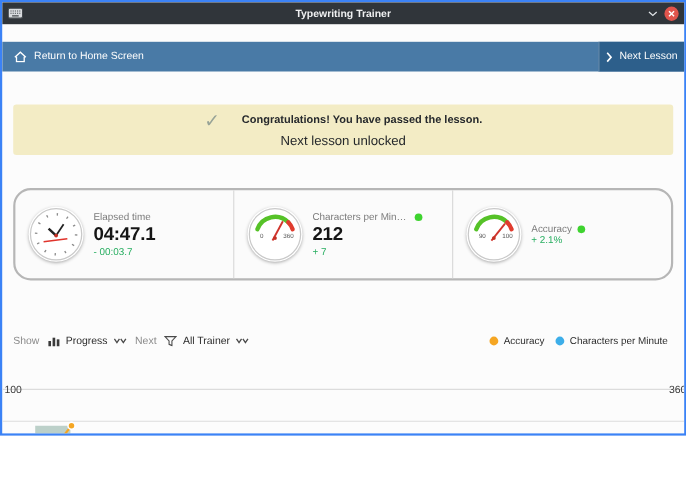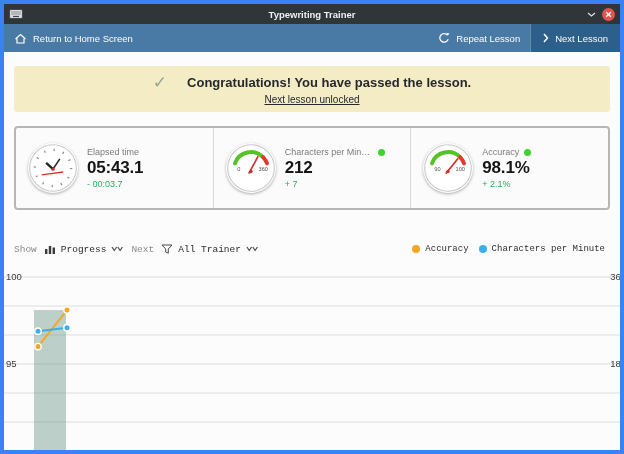--- a/index.html
+++ b/index.html
@@ -1,63 +1,63 @@
 <!DOCTYPE html>
 <html><head>
 <meta charset="utf-8">
 <style>
   * { margin:0; padding:0; box-sizing:border-box; }
   html,body { width:624px; height:454px; font-family:"Liberation Sans", sans-serif; background:#ffffff; }
-  .window { width:624px; height:454px; border:4px solid #3b82f6; background:#fcfcfc;
-            display:flex; flex-direction:column; overflow:hidden; }
+  .window { width:624px; height:396px; border:2px solid #3b82f6; background:#fcfcfc;
+            display:flex; flex-direction:column; overflow:hidden;gap:16px; }
 
   
   .titlebar { flex:0 0 20px; background:#30353a; display:flex; align-items:center;
               position:relative; padding:0 5px; }
   .tb-title { position:absolute; left:0; right:0; text-align:center; color:#eff0f1;
               font-size:9.5px; font-weight:bold; pointer-events:none; }
   .app-icon { z-index:1; display:flex; }
   .tb-btns { margin-left:auto; display:flex; align-items:center; gap:6px; z-index:1; }
   .tb-shade { display:flex; align-items:center; }
   .tb-close { width:13px; height:13px; border-radius:50%; background:#e0544c;
               display:flex; align-items:center; justify-content:center; }
 
   
   .toolbar { flex:0 0 23px; background:#497aa6; display:flex; align-items:stretch;
              color:#fdfdfd; font-size:9.5px; }
   .tool-btn { display:flex; align-items:center; gap:6px; padding:8px 10px; cursor:default; }
   .tool-spacer { flex:1; }
-  .tool-next { background:#2d5f8b; border-left:1px solid rgba(255,255,255,.28); padding:0 12px; }
+  .tool-next { background:#2d5f8b; border-left:1px solid rgba(255,255,255,.28); padding:0 6px; }
 
   
   .banner { margin:14px 10px 0; height:46px; background:#f3ecc5; border-radius:3px;
             display:flex; flex-direction:column; align-items:center; justify-content:center; gap:3px; }
   .banner-line1 { display:flex; align-items:center; gap:9px; }
   .check { color:#97a397; font-size:17px; line-height:1; }
-  .banner-title { font-size:13px; font-weight:bold; color:#26292c;margin-left:11px; }
-  .banner-sub { font-size:10px; color:#26292c;text-decoration:underline; }
-
-  
-  .stats { margin:14px 10px 0; height:84px; border:2px solid #b6b6b6; border-radius:4px;
+  .banner-title { font-size:10px; font-weight:bold; color:#26292c;margin-left:11px; }
+  .banner-sub { font-size:12px; color:#26292c; }
+
+  
+  .stats { margin:14px 10px 0; height:84px; border:2px solid #b6b6b6; border-radius:16px;
            background:#fbfbfb; display:flex; }
   .card { flex:1; display:flex; align-items:center; padding:0 8px 0 12px; min-width:0; }
   .card + .card { border-left:1px solid #d8d8d8; }
   .disc { width:50px; height:50px; border-radius:50%; background:#fff; flex:0 0 50px;
           box-shadow:0 1px 3px rgba(0,0,0,.32); }
   .card-text { margin-left:9px; min-width:0; flex:1; }
   .card-titlerow { display:flex; align-items:center; gap:5px; }
   .card-title { font-size:9px; color:#7b7b7b; white-space:nowrap; overflow:hidden; text-overflow:ellipsis; }
   .w-limit { max-width:88px; }
   .dot-green { width:7px; height:7px; border-radius:50%; flex:0 0 7px; }
   .card-value { font-size:17px; font-weight:bold; color:#151515; margin:1px 0; letter-spacing:-0.2px; }
   .card-delta { font-size:9px; color:#27ae60; }
 
   
   .filterrow { margin:29px 10px 0; height:20px; display:flex; align-items:center;
-               font-size:9.5px; color:#2c2c2c; gap:7px;font-family:Liberation Mono, monospace; }
+               font-size:9.5px; color:#2c2c2c; gap:7px; }
   .flabel { color:#8b8b8b; }
   .fcombo { display:flex; align-items:center; gap:5px; cursor:default; }
   .legend { margin-left:auto; display:flex; align-items:center; gap:5px; font-size:9px; color:#2c2c2c; }
   .ldot { width:8px; height:8px; border-radius:50%; }
   .llabel { margin-right:5px; }
 
   
   .chartwrap { flex:1; margin-top:8px; position:relative; overflow:hidden; }
   svg text { font-family:"Liberation Sans", sans-serif; }
 </style>
@@ -92,27 +92,20 @@
   </div>
 
   <div class="toolbar">
     <div class="tool-btn">
       <svg width="13" height="11" viewBox="0 0 13 11">
         <path d="M1.5,6 L6.5,1.5 L11.5,6 M3,5.5 V10 H10 V5.5" fill="none" stroke="#fff" stroke-width="1.2"></path>
       </svg>
       <span>Return to Home Screen</span>
     </div>
     <div class="tool-spacer"></div>
-    <div class="tool-btn">
-      <svg width="12" height="12" viewBox="0 0 12 12">
-        <path d="M10.2,7.2 A4.3,4.3 0 1 1 9.4,3.1" fill="none" stroke="#fff" stroke-width="1.3"></path>
-        <polygon points="8.4,0.7 11.5,1.5 9.5,3.7" fill="#fff"></polygon>
-      </svg>
-      <span>Repeat Lesson</span>
-    </div>
     <div class="tool-btn tool-next">
       <svg width="6" height="10" viewBox="0 0 6 10">
         <polyline points="1,1 4.5,5 1,9" fill="none" stroke="#fff" stroke-width="1.5"></polyline>
       </svg>
       <span>Next Lesson</span>
     </div>
   </div>
 
   <div class="banner">
     <div class="banner-line1">
@@ -132,21 +125,21 @@
           <line x1="22" y1="23" x2="16" y2="17.5" stroke="#222" stroke-width="2"></line>
           <line x1="22" y1="23" x2="28" y2="14" stroke="#222" stroke-width="1.4"></line>
           <line x1="31" y1="25.5" x2="12" y2="28" stroke="#e0342c" stroke-width="1.2"></line>
           <circle cx="22" cy="23" r="1.5" fill="#c43024"></circle>
         </svg>
       </div>
       <div class="card-text">
         <div class="card-titlerow">
           <span class="card-title">Elapsed time</span>
         </div>
-        <div class="card-value">05:43.1</div>
+        <div class="card-value">04:47.1</div>
         <div class="card-delta">- 00:03.7</div>
       </div>
     </div>
 
     <div class="card">
       <div class="disc">
         <svg width="50" height="50" viewBox="0 0 44 44">
           <circle cx="22" cy="22" r="20.5" fill="#fff" stroke="#c9c9c9"></circle>
           <path d="M7.9,17.9 A15,15 0 0 1 32.6,12.4" fill="none" stroke="#56c228" stroke-width="3.5" stroke-linecap="round"></path>
           <path d="M32.6,12.4 A15,15 0 0 1 36.1,17.9" fill="none" stroke="#e03c2e" stroke-width="3.5" stroke-linecap="round"></path>
@@ -176,21 +169,20 @@
           <text x="37" y="25" font-size="5" fill="#555" text-anchor="end">100</text>
           <line x1="20" y1="27" x2="30.9" y2="13.5" stroke="#d0342c" stroke-width="1.5"></line>
           <circle cx="22" cy="25" r="1.5" fill="#c43024"></circle>
         </svg>
       </div>
       <div class="card-text">
         <div class="card-titlerow">
           <span class="card-title">Accuracy</span>
           <span class="dot-green" style="background: rgb(62, 211, 47);"></span>
         </div>
-        <div class="card-value">98.1%</div>
         <div class="card-delta">+ 2.1%</div>
       </div>
     </div>
   </div>
 
   <div class="filterrow">
     <span class="flabel">Show</span>
     <div class="fcombo">
       <svg width="12" height="10" viewBox="0 0 12 10">
         <rect x="1" y="5" width="2.4" height="5" fill="#3a3a3a"></rect>

